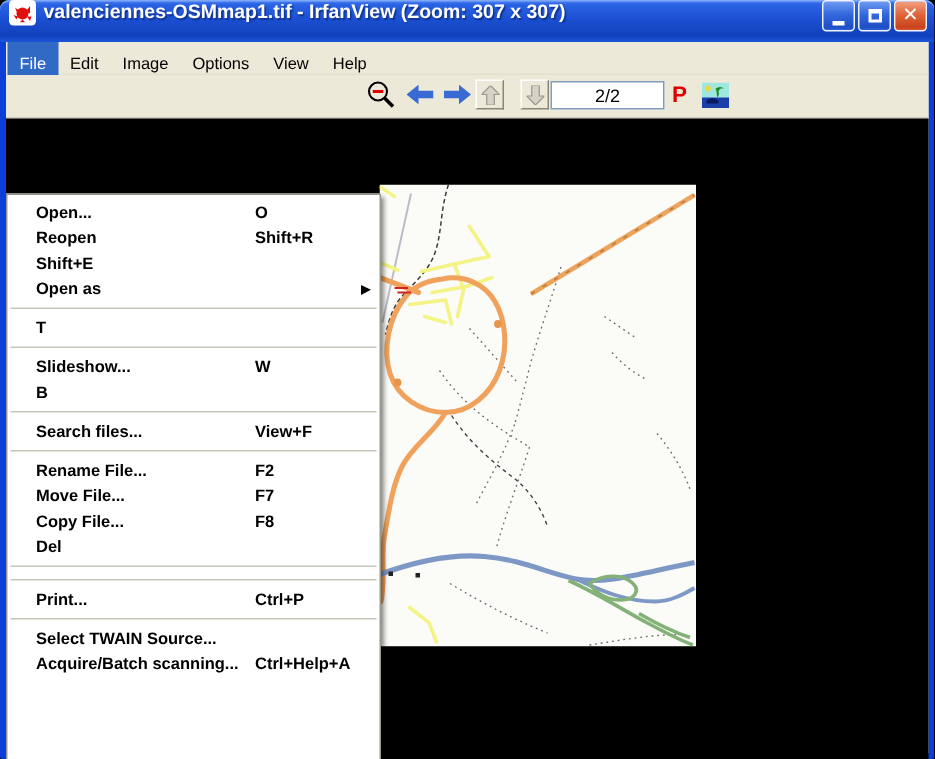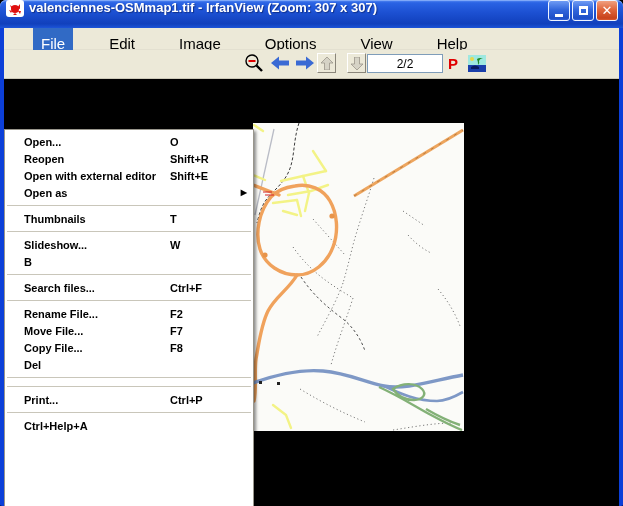--- a/index.html
+++ b/index.html
@@ -30,21 +30,21 @@
     background:linear-gradient(180deg,#6f9bf4 0%,#3367dc 45%,#1e4ec6 90%,#2e60d8 100%);
     display:flex; align-items:center; justify-content:center; }
   .winbtn.close { background:linear-gradient(180deg,#f0a080 0%,#e0663c 45%,#c8431c 90%,#d85830 100%); }
   .glyph-min { width:8px; height:3px; background:#fff; margin-top:9px; }
   .glyph-max { width:9px; height:9px; border:2px solid #fff; border-top-width:3px; }
   .glyph-x { color:#fff; font-size:13px; font-weight:bold; line-height:1; font-family:"DejaVu Sans",sans-serif; }
 
   
   .menubar { height:22px; background:#ece9d8; display:flex; align-items:stretch; padding-left:1px;
     border-bottom:1px solid #e3e0d0; }
-  .menubar-item { font-size:15px; color:#000; padding:15px 8px; display:flex; align-items:center;margin-left:28px; }
+  .menubar-item { font-size:11px; color:#000; padding:15px 8px; display:flex; align-items:center; }
   .menubar-item.selected { background:#316ac5; color:#fff; }
 
   
   .toolbar { position:relative; height:29px; background:#ece9d8; border-bottom:1px solid #cdc9b8; }
   .tb { position:absolute; top:3px; }
   .tb-btn { width:20px; height:20px; display:flex; align-items:center; justify-content:center; }
   .tb-raised { border:1px solid; border-color:#fff #8a867a #8a867a #fff; background:#ece9d8; width:19px; height:20px; }
   .page-field { position:absolute; left:363px; top:4px; width:76px; height:19px;
     background:#fff; border:1px solid #7f9db9; font-size:12px; color:#000;
     display:flex; align-items:center; justify-content:center; }
@@ -222,44 +222,42 @@
     <div class="dropdown">
       <div class="mi">
           <span class="mi-label">Open...</span>
           <span class="mi-key">O</span>
         </div>
       <div class="mi">
           <span class="mi-label">Reopen</span>
           <span class="mi-key">Shift+R</span>
         </div>
       <div class="mi">
-          <span class="mi-label">Open with external editor</span>
           <span class="mi-key">Shift+E</span>
         </div>
       <div class="mi">
           <span class="mi-label">Open as</span>
           <span class="mi-arrow">▶</span>
         </div>
       <div class="sep"></div>
       <div class="mi">
-          <span class="mi-label">Thumbnails</span>
           <span class="mi-key">T</span>
         </div>
       <div class="sep"></div>
       <div class="mi">
           <span class="mi-label">Slideshow...</span>
           <span class="mi-key">W</span>
         </div>
       <div class="mi">
           <span class="mi-key">B</span>
         </div>
       <div class="sep"></div>
       <div class="mi">
           <span class="mi-label">Search files...</span>
-          <span class="mi-key">Ctrl+F</span>
+          <span class="mi-key">View+F</span>
         </div>
       <div class="sep"></div>
       <div class="mi">
           <span class="mi-label">Rename File...</span>
           <span class="mi-key">F2</span>
         </div>
       <div class="mi">
           <span class="mi-label">Move File...</span>
           <span class="mi-key">F7</span>
         </div>
@@ -271,20 +269,25 @@
           <span class="mi-key">Del</span>
         </div>
       <div class="sep"></div>
       <div class="sep"></div>
       <div class="mi">
           <span class="mi-label">Print...</span>
           <span class="mi-key">Ctrl+P</span>
         </div>
       <div class="sep"></div>
       <div class="mi">
+          <span class="mi-label">Select TWAIN Source...</span>
+          <span class="mi-key"></span>
+        </div>
+      <div class="mi">
+          <span class="mi-label">Acquire/Batch scanning...</span>
           <span class="mi-key">Ctrl+Help+A</span>
         </div>
 
     </div>
   </div>
 
   <div class="statusbar">
     <div class="cell c1">1536 x 1536 x 24 BPP</div>
     <div class="cell c2">2/2</div>
     <div class="cell c3">20 %</div>

